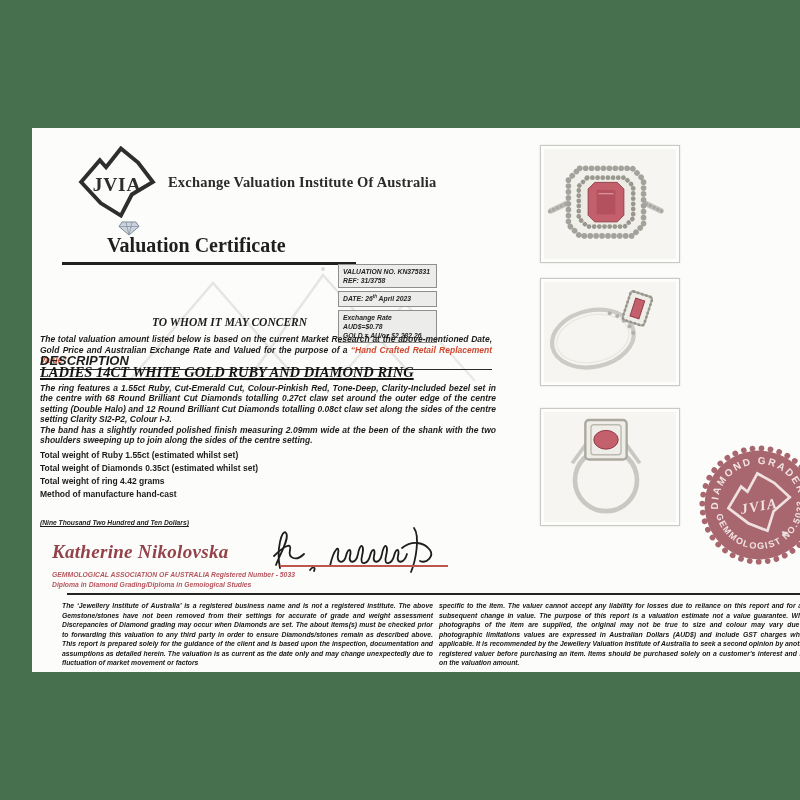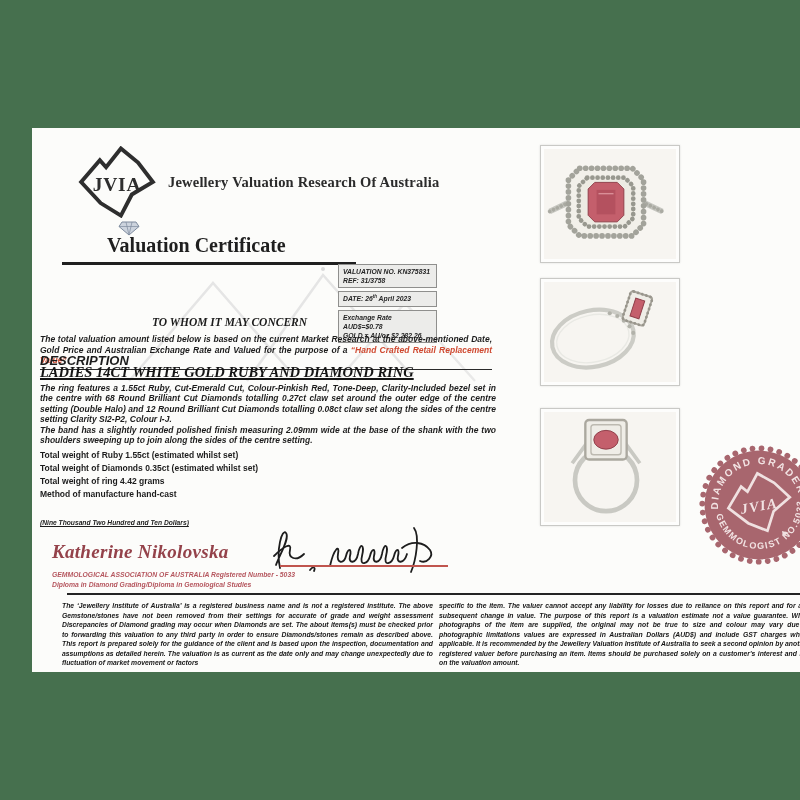--- a/index.html
+++ b/index.html
@@ -79,21 +79,21 @@
     </svg>
 
     <svg class="abs" style="left:46px;top:18px" width="78" height="72" viewBox="0 0 100 92">
       <path d="M4,46 L28,18 L36,27 L55,3 L77,21 L96,46 L69,62 L55,89 L29,73 Z" fill="none" stroke="#2e2e2e" stroke-width="5"></path>
       <text x="50" y="57" text-anchor="middle" font-family="Liberation Serif, serif" font-weight="bold" font-size="25" letter-spacing="1" fill="#2e2e2e">JVIA</text>
     </svg>
     <svg class="abs" style="left:86px;top:93px" width="22" height="15" viewBox="0 0 22 15">
       <path d="M4,1 L18,1 L21,5.5 L11,14 L1,5.5 Z" fill="#ccd3dd" stroke="#7e8b9e" stroke-width="1" stroke-linejoin="round"></path>
       <path d="M1,5.5 L21,5.5 M8,1 L11,14 L14,1" fill="none" stroke="#7e8b9e" stroke-width="0.7"></path>
     </svg>
-    <div class="abs org-name">Jewellery Valuation Research Of Australia</div>
+    <div class="abs org-name">Exchange Valuation Institute Of Australia</div>
     <div class="abs cert-title">Valuation Certificate</div>
     <div class="abs title-rule"></div>
 
     <div class="abs info-stack">
       <div class="info-box">
         <div>VALUATION NO. KN375831</div>
         <div>REF: 31/3758</div>
       </div>
       <div class="info-box">
         <span>DATE: 26</span><sup>th</sup><span> April 2023</span>
@@ -106,21 +106,21 @@
     </div>
 
     <div class="abs salutation">TO WHOM IT MAY CONCERN</div>
     <div class="abs intro">
       <span>The total valuation amount listed below is based on the current Market Research at the above-mentioned Date, Gold Price and Australian Exchange Rate and Valued for the purpose of a </span><span class="hl">“Hand Crafted Retail Replacement Value”</span>
     </div>
     <div class="abs desc-label">DESCRIPTION</div>
     <div class="abs main-title">LADIES 14CT WHITE GOLD RUBY AND DIAMOND RING</div>
     <div class="abs body-text">
       <div>The ring features a 1.55ct Ruby, Cut-Emerald Cut, Colour-Pinkish Red, Tone-Deep, Clarity-Included bezel set in the centre with 68 Round Brilliant Cut Diamonds totalling 0.27ct claw set around the outer edge of the centre setting (Double Halo) and 12 Round Brilliant Cut Diamonds totalling 0.08ct claw set along the sides of the centre setting Clarity SI2-P2, Colour I-J.</div>
-      <div>The band has a slightly rounded polished finish measuring 2.09mm wide at the base of the shank with the two shoulders sweeping up to join along the sides of the centre setting.</div>
+      <div>The band has a slightly rounded polished finish measuring 2.09mm wide at the been of the shank with the two shoulders sweeping up to join along the sides of the centre setting.</div>
     </div>
     <div class="abs weights">
       <div>Total weight of Ruby 1.55ct (estimated whilst set)</div>
       <div>Total weight of Diamonds 0.35ct (estimated whilst set)</div>
       <div>Total weight of ring 4.42 grams</div>
       <div>Method of manufacture hand-cast</div>
     </div>
     <div class="abs amount-words">(Nine Thousand Two Hundred and Ten Dollars)</div>
 
     <div class="abs sig-name">Katherine Nikolovska</div>

